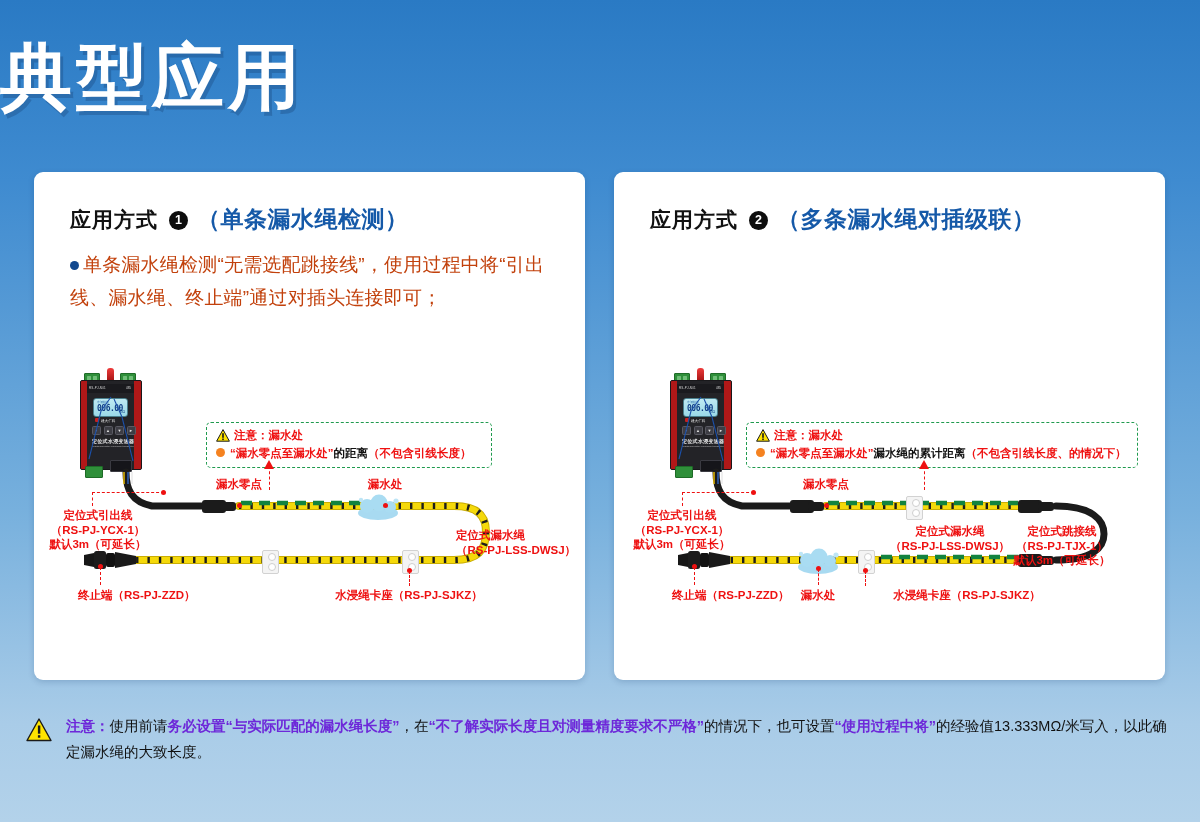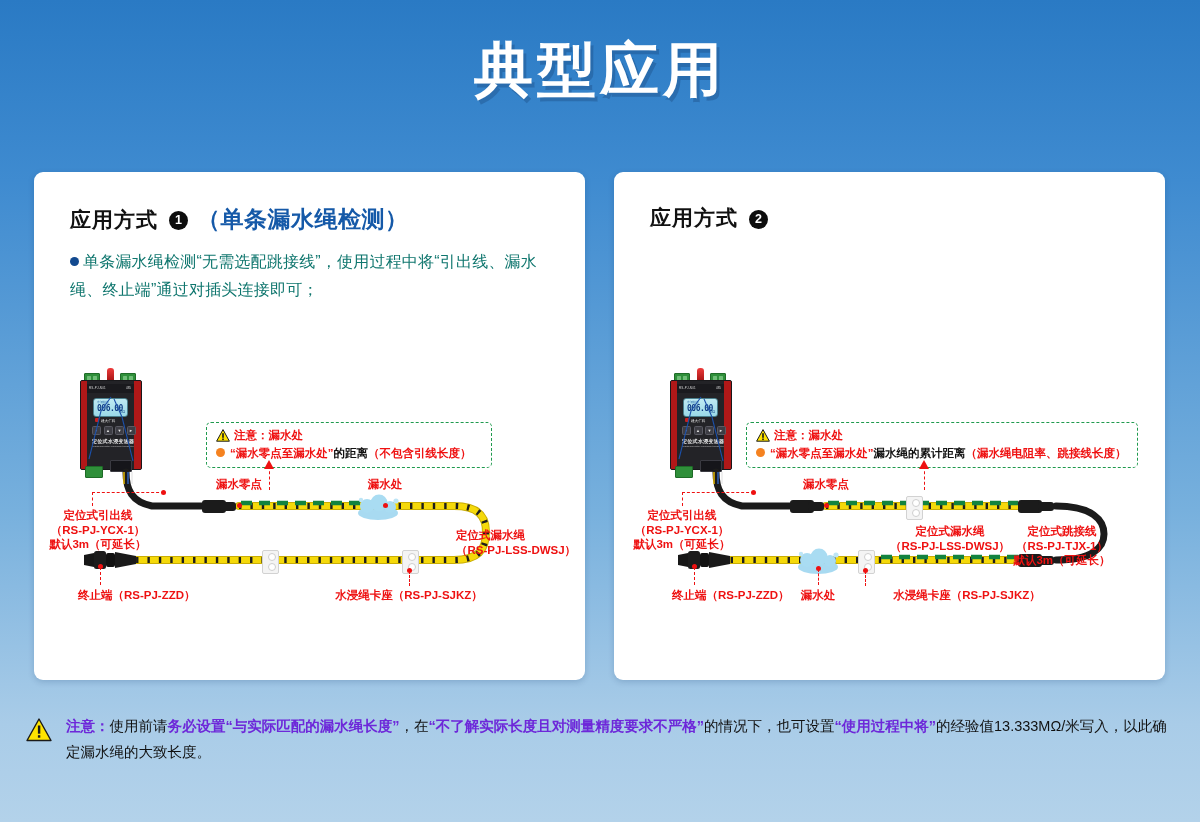--- a/index.html
+++ b/index.html
@@ -6,22 +6,22 @@
   body{
     width:1200px;height:822px;overflow:hidden;
     font-family:"Liberation Sans","DejaVu Sans",sans-serif;
     background:linear-gradient(to bottom,#2a7ac4 0%,#3f8bd0 22%,#77b0dd 62%,#a9cce8 88%,#b3d2ea 100%);
     position:relative;
   }
   .stage{position:absolute;left:0;top:0;width:1200px;height:822px;}
 
   
   .title{
-    position:absolute;left:0;top:38px;width:1200px;text-align:center;
-    font-size:59px;font-weight:bold;color:#ffffff;letter-spacing:4px;
+    position:absolute;left:0;top:38px;width:1200px;
+    font-size:72px;font-weight:bold;color:#ffffff;letter-spacing:4px;
     text-shadow:3px 4px 0 rgba(20,60,110,.30);
     line-height:1.1;
   }
 
   
   .panel{
     position:absolute;background:#ffffff;border-radius:9px;
     box-shadow:0 2px 6px rgba(0,40,90,.18);
   }
   #panel-left{left:34px;top:172px;width:551px;height:508px;}
@@ -32,21 +32,21 @@
   .circled{
     display:inline-block;width:19px;height:19px;border-radius:50%;
     background:#0d0d0d;color:#fff;font-size:12.5px;font-weight:bold;
     text-align:center;line-height:19px;margin:0 9px 0 11px;
     position:relative;top:1px;
   }
   .panel-head .h-sub{font-size:23px;font-weight:bold;color:#1559a8;letter-spacing:.5px;}
 
   .panel-body{
     position:absolute;left:36px;top:76px;width:482px;
-    font-size:16px;color:#0f766e;line-height:1.74;letter-spacing:.2px;
+    font-size:19px;color:#c2410c;line-height:1.74;letter-spacing:.2px;
   }
   #panel-right .panel-body{width:487px;}
   .bullet{
     display:inline-block;width:9px;height:9px;border-radius:50%;
     background:#12498f;margin-right:4px;position:relative;top:-1px;
   }
   .body-p{margin:0;text-indent:0;}
 
   
   .diagram{position:absolute;left:0;top:0;width:551px;height:508px;}
@@ -266,20 +266,21 @@
       <div class="dashv" style="left:375px;top:399px;height:15px;"></div>
       <div class="rlabel ctr" style="left:268px;top:416px;width:214px;">水浸绳卡座（RS-PJ-SJKZ）</div>
     </div>
   </div>
 
   <div class="panel" id="panel-right">
 
     <div class="panel-head">
       <span class="h-main">应用方式</span>
       <span class="circled">2</span>
+      <span class="h-sub">（多条漏水绳对插级联）</span>
     </div>
 
 
     <div class="diagram">
 
       <div class="device" style="left:56px;top:196px;width:62px;height:104px;">
         <div class="term-top" style="left:4px;">
             <i class="pin" style="left:1.5px;"></i>
             <i class="pin" style="left:7.5px;"></i>
           </div>
@@ -370,21 +371,21 @@
             <path d="M7 0.6 L13.4 12.2 L0.6 12.2 Z" fill="#ffe400" stroke="#1a1a1a" stroke-width="1"></path>
             <rect x="6.2" y="4.2" width="1.6" height="4.6" fill="#1a1a1a"></rect>
             <rect x="6.2" y="9.5" width="1.6" height="1.6" fill="#1a1a1a"></rect>
           </svg>
           <span>注意：漏水处</span>
         </div>
         <div class="row2">
           <span class="orange-dot"></span>
           <span class="k-red">“漏水零点至漏水处”</span>
           <span class="k-black">漏水绳的累计距离</span>
-          <span class="k-red">（漏水绳电阻率、跳接线长度）</span>
+          <span class="k-red">（不包含引线长度、的情况下）</span>
         </div>
       </div>
 
       <div class="dashv" style="left:310px;top:294px;height:24px;"></div>
       <svg style="position:absolute;left:303px;top:288px;width:14px;height:12px;">
           <path d="M7 0 L12 9 L2 9 Z" fill="#ee1111"></path>
         </svg>
       <div class="rdot" style="left:210px;top:331px;"></div>
       <div class="rlabel ctr" style="left:175px;top:305px;width:74px;">漏水零点</div>
 

